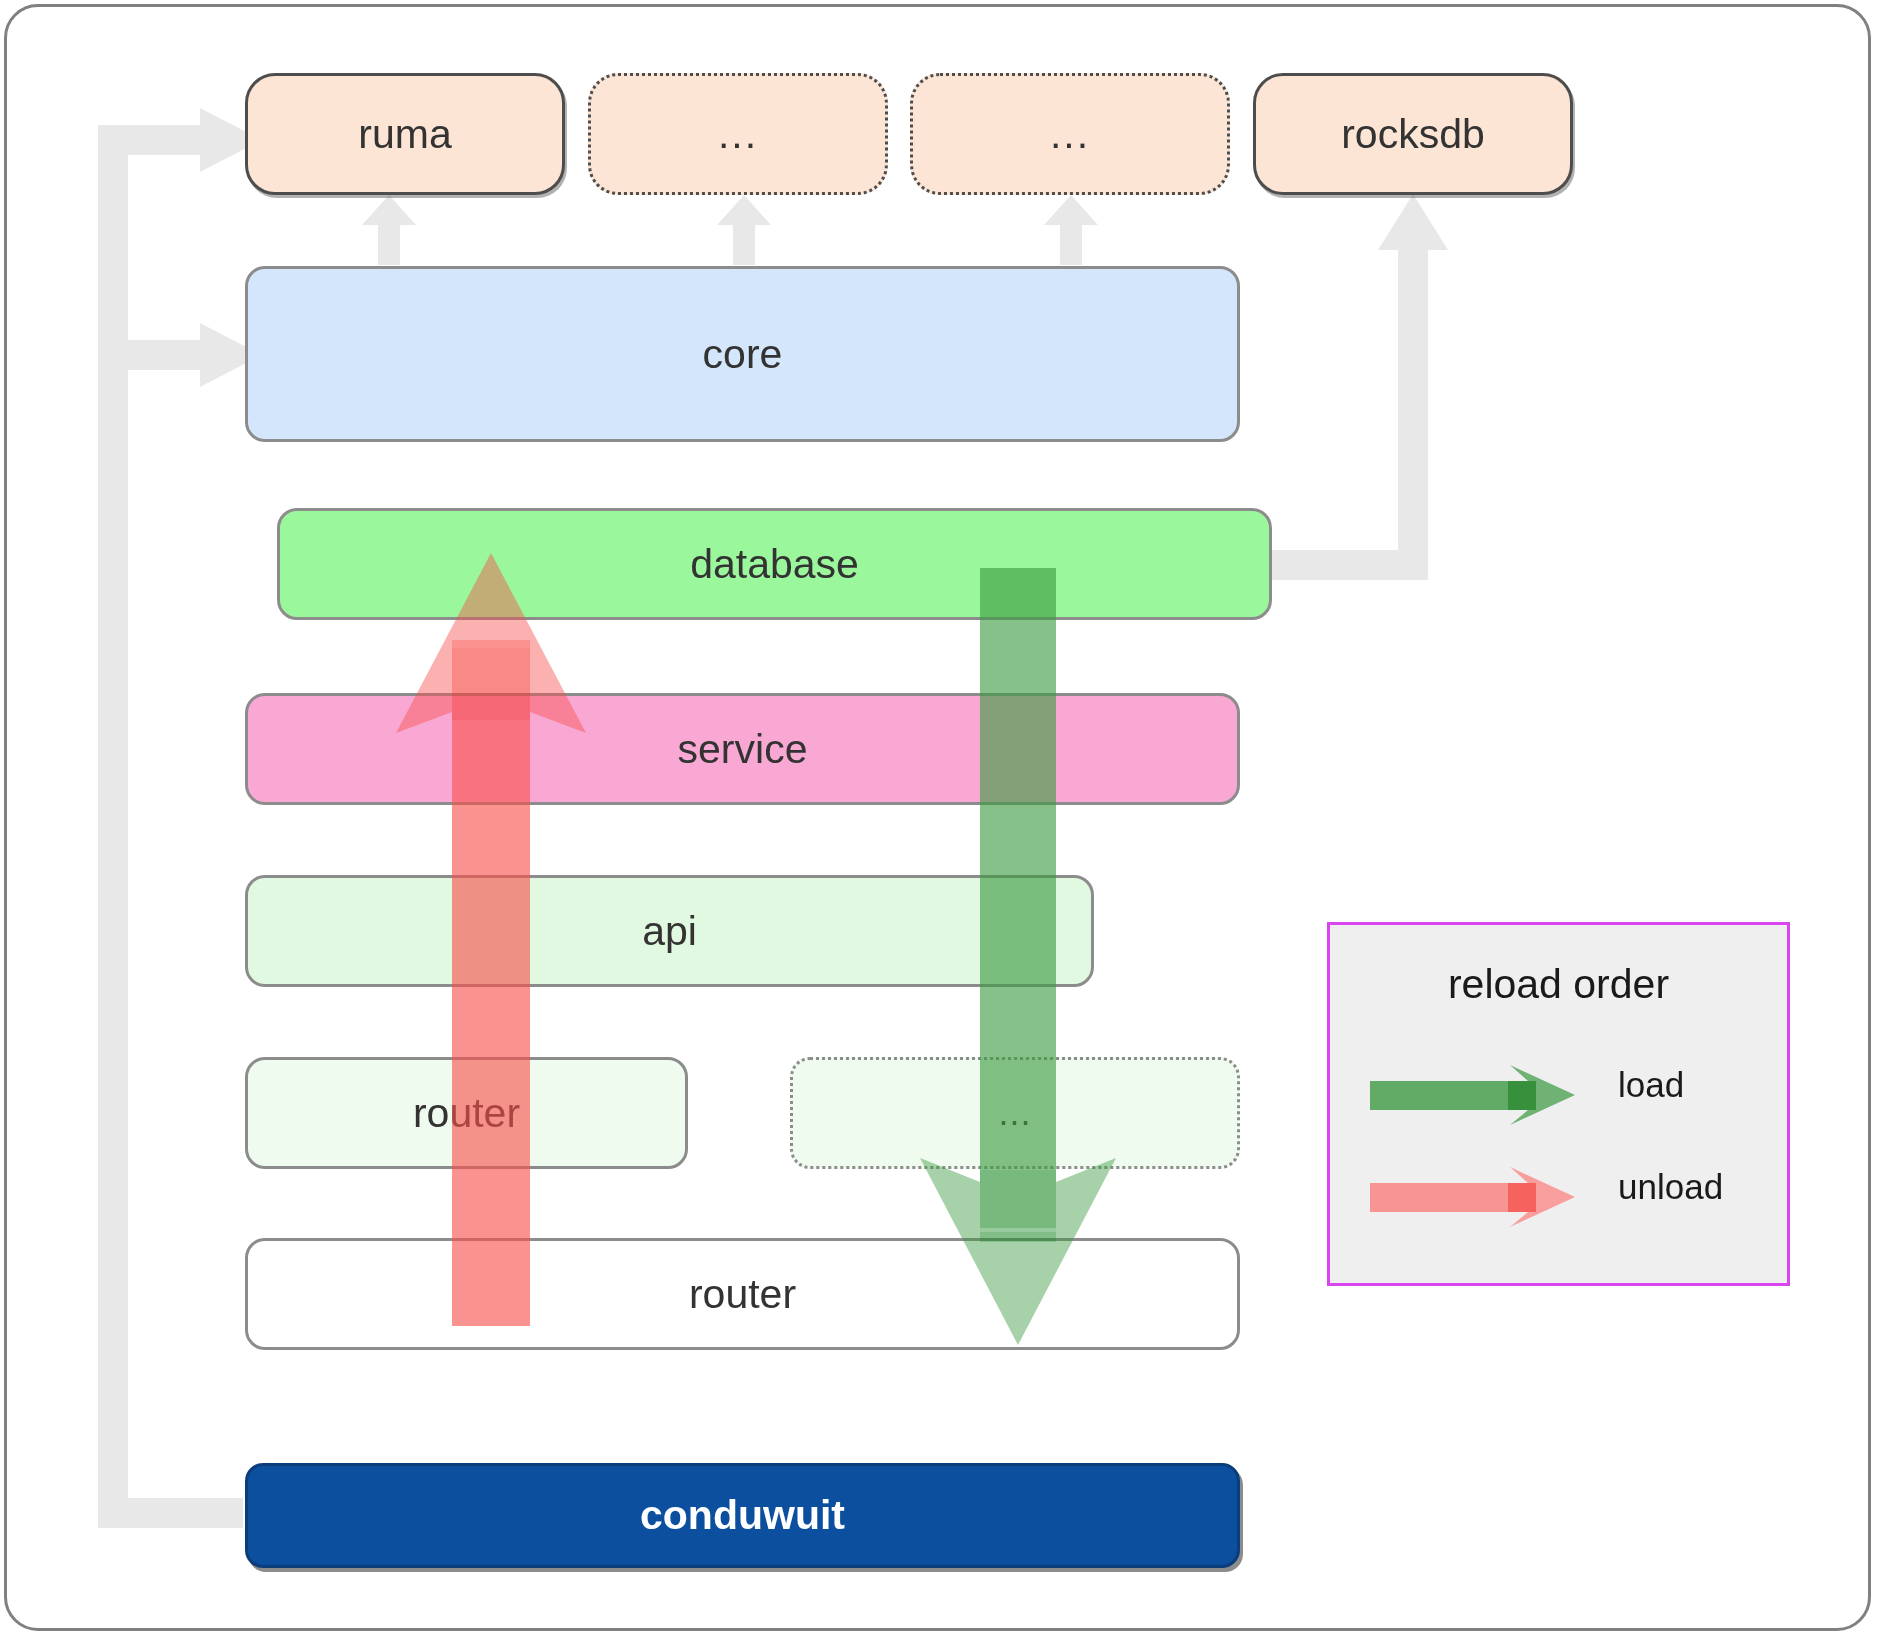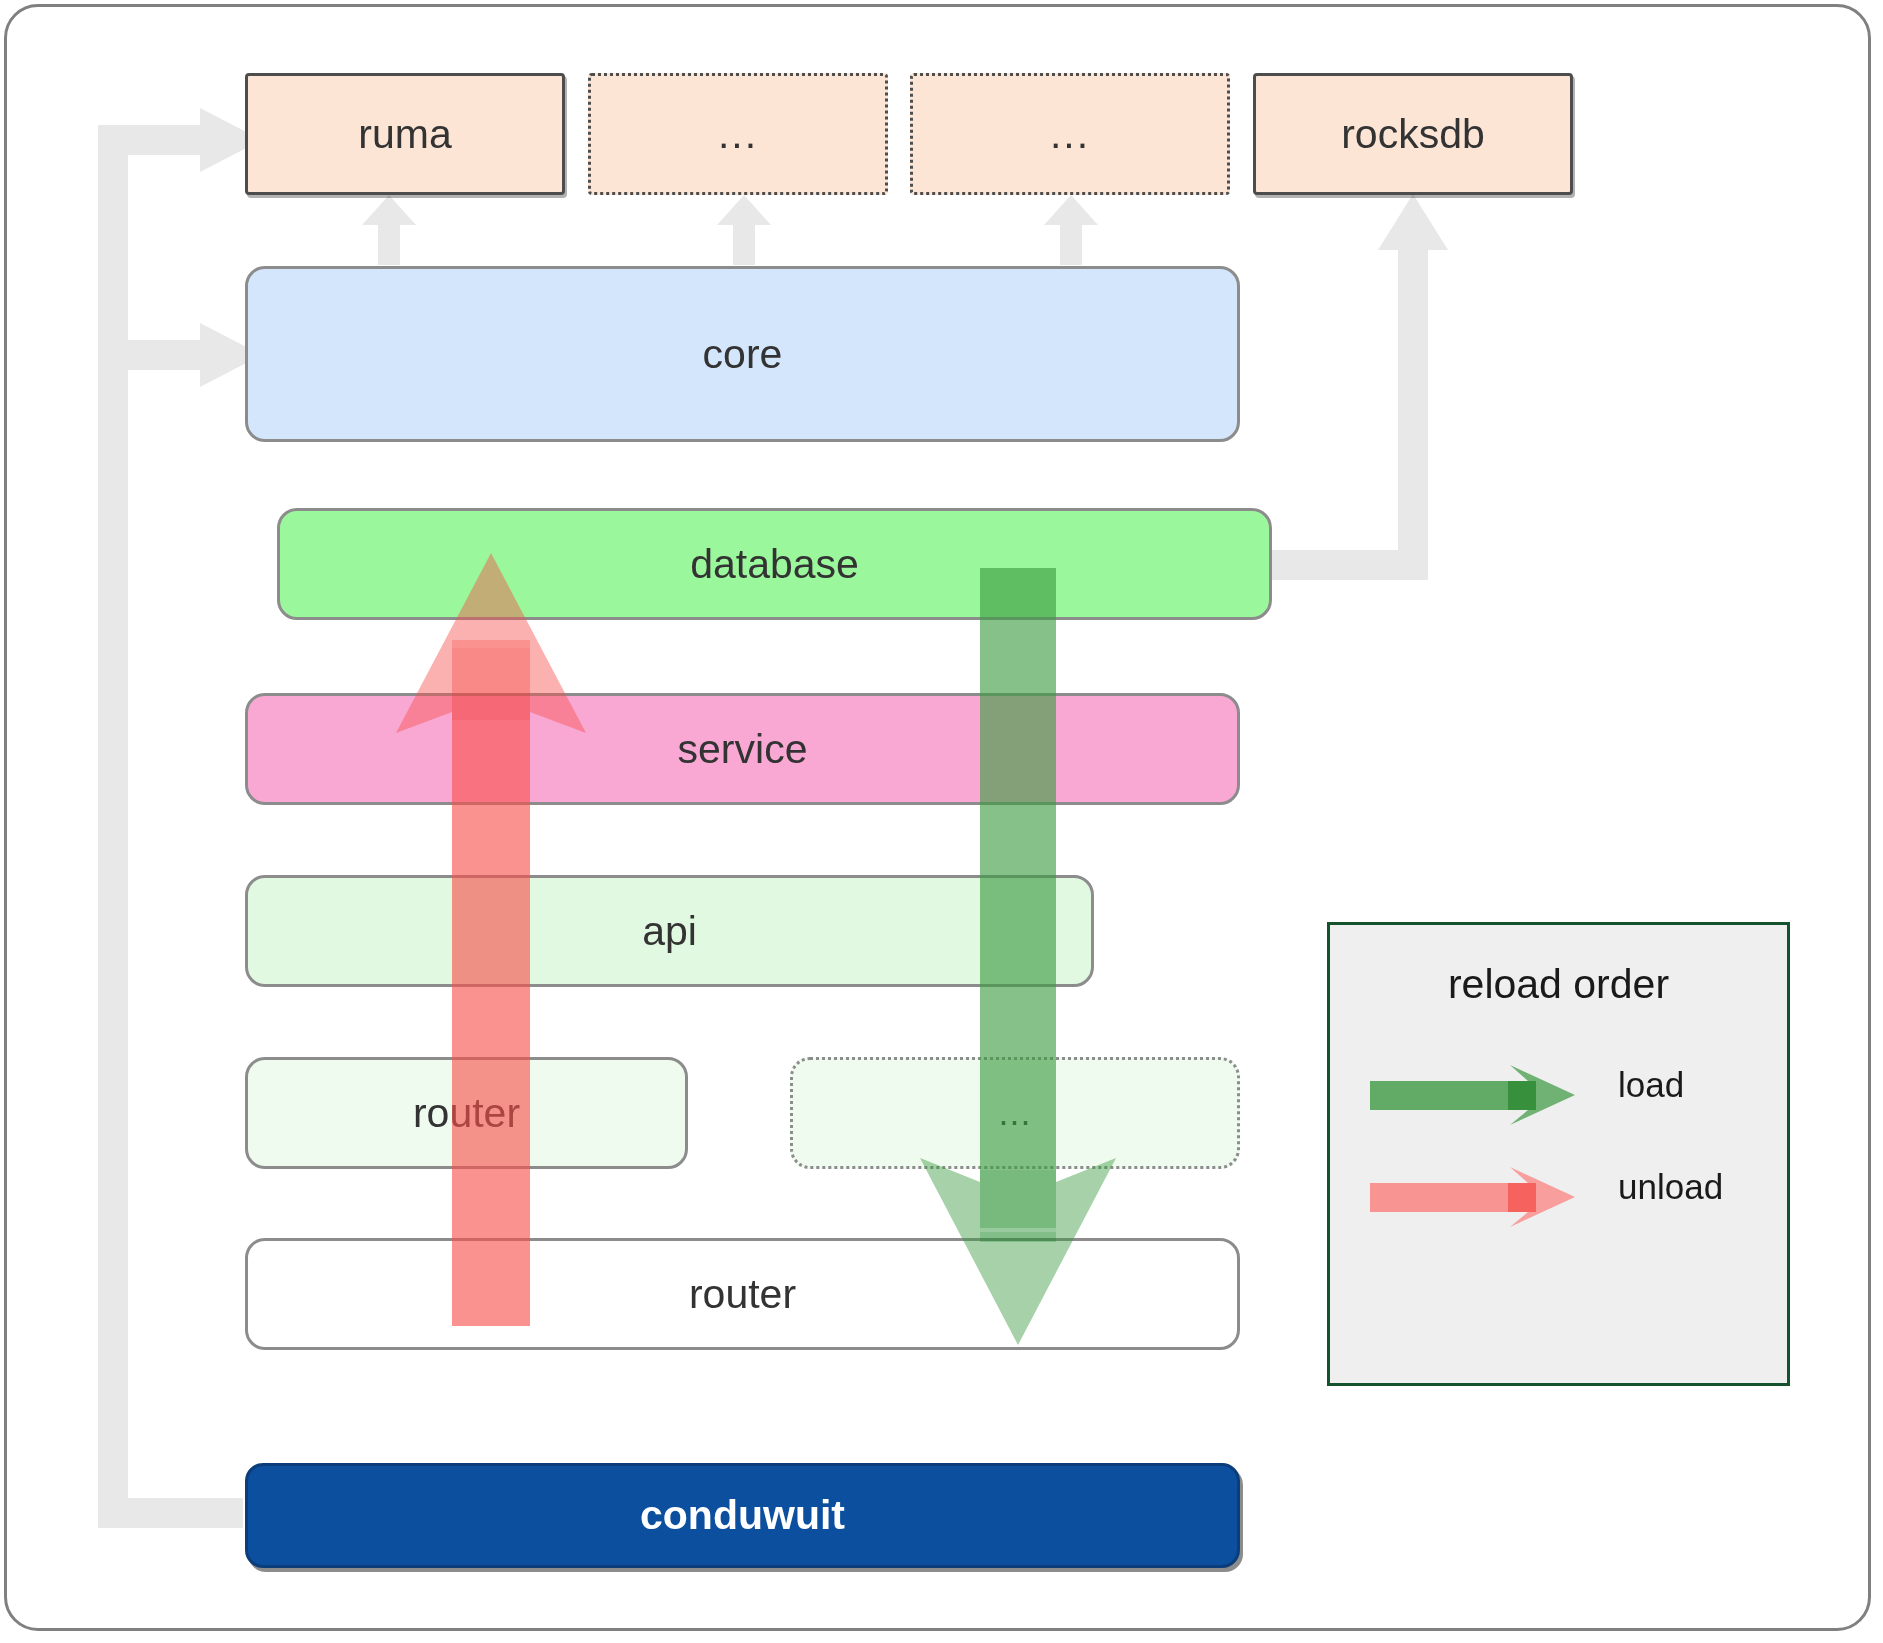--- a/index.html
+++ b/index.html
@@ -41,21 +41,21 @@
     align-items: center;
     justify-content: center;
     text-align: center;
     color: #333333;
     font-size: 41px;
     font-family: "Liberation Sans", sans-serif;
   }
   
   .dep {
     background: #fce5d5;
-    border-radius: 4px;
+    border-radius: 30px;
     height: 122px;
     top: 73px;
   }
   .dep.solid {
     border: 3px solid #4d4d4d;
     box-shadow: 2px 3px 0 rgba(0,0,0,0.30);
   }
   .dep.dotted {
     border: 3px dotted #4d4d4d;
   }
@@ -87,23 +87,23 @@
     font-weight: bold;
     box-shadow: 3px 4px 0 rgba(0,0,0,0.45);
   }
 
   
   #legend {
     position: absolute;
     left: 1327px;
     top: 922px;
     width: 463px;
-    height: 464px;
+    height: 364px;
     background: #efefef;
-    border: 3px solid #14532d;
+    border: 3px solid #d946ef;
     box-sizing: border-box;
   }
   #legend-title {
     position: absolute;
     left: 0;
     top: 36px;
     width: 100%;
     text-align: center;
     font-size: 41px;
     color: #1a1a1a;

